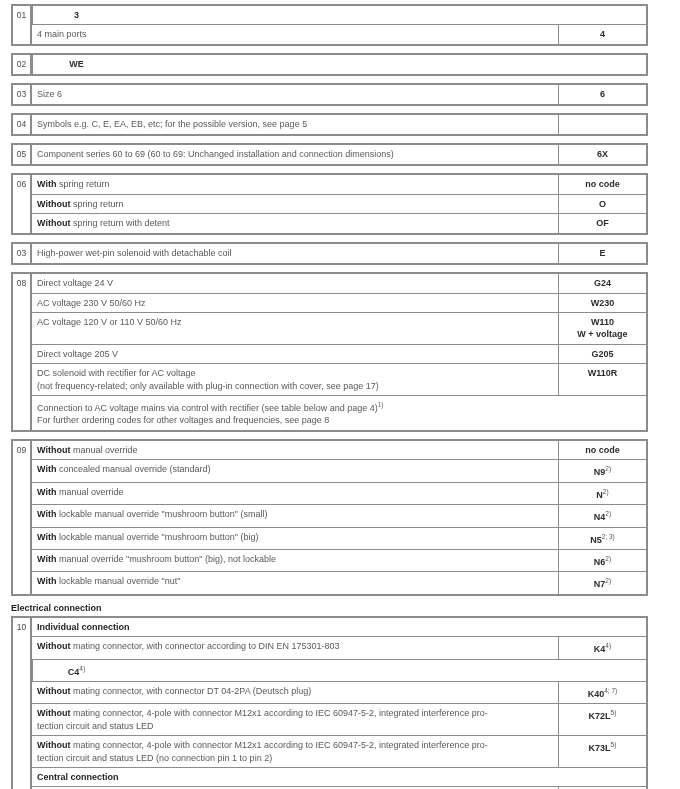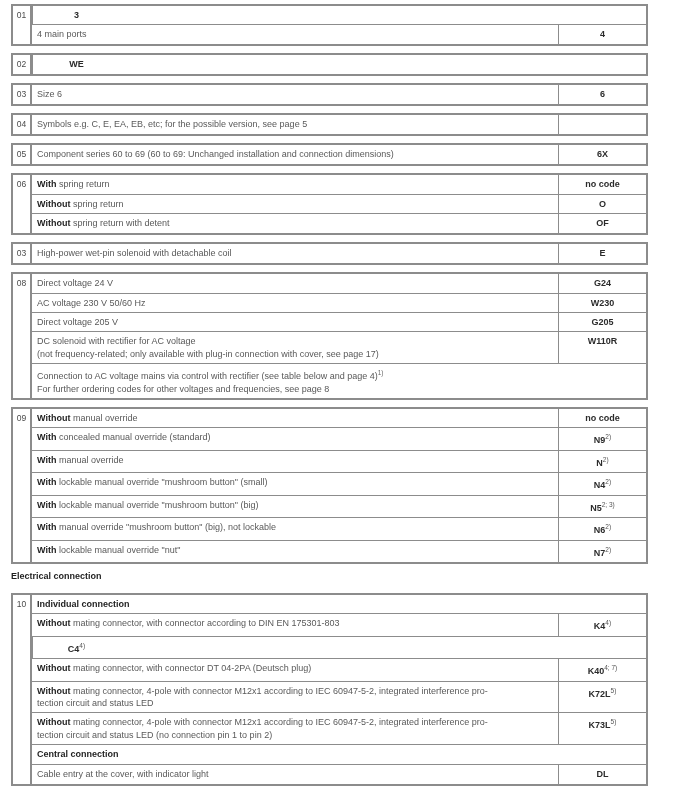--- a/index.html
+++ b/index.html
@@ -66,21 +66,21 @@
   .desc sup{color:#6a6a6a;}
 
   
   .row.tall{min-height:31px;}
 
   
   .caption{
     font-size:9px;
     font-weight:bold;
     color:#1f1f1f;
-    margin:4px 0 12px 0;
+    margin:4px 0 3px 0;
   }
 </style>
 </head>
 <body>
 
 <div class="page">
   <div class="sheet">
 
     <div id="groups-host">
         <div class="group">
@@ -160,20 +160,24 @@
           <div class="numcol">08</div>
           <div class="rowswrap">
             <div class="row">
               <div class="desc"><span>Direct voltage 24 V</span></div>
               <div class="code"><span>G24</span></div>
             </div>
             <div class="row">
               <div class="desc"><span>AC voltage 230 V 50/60 Hz</span></div>
               <div class="code"><span>W230</span></div>
             </div>
+            <div class="row tall">
+              <div class="desc"><span>AC voltage 120 V or 110 V 50/60 Hz</span></div>
+              <div class="code"><span>W110</span><br><span>W + voltage</span></div>
+            </div>
             <div class="row">
               <div class="desc"><span>Direct voltage 205 V</span></div>
               <div class="code"><span>G205</span></div>
             </div>
             <div class="row tall">
               <div class="desc"><span>DC solenoid with rectifier for AC voltage</span><br><span>(not frequency-related; only available with plug-in connection with cover, see page 17)</span></div>
               <div class="code"><span>W110R</span></div>
             </div>
             <div class="row tall">
               <div class="desc"><span>Connection to AC voltage mains via control with rectifier (see table below and page 4)</span><sup>1)</sup><br><span>For further ordering codes for other voltages and frequencies, see page 8</span></div>

